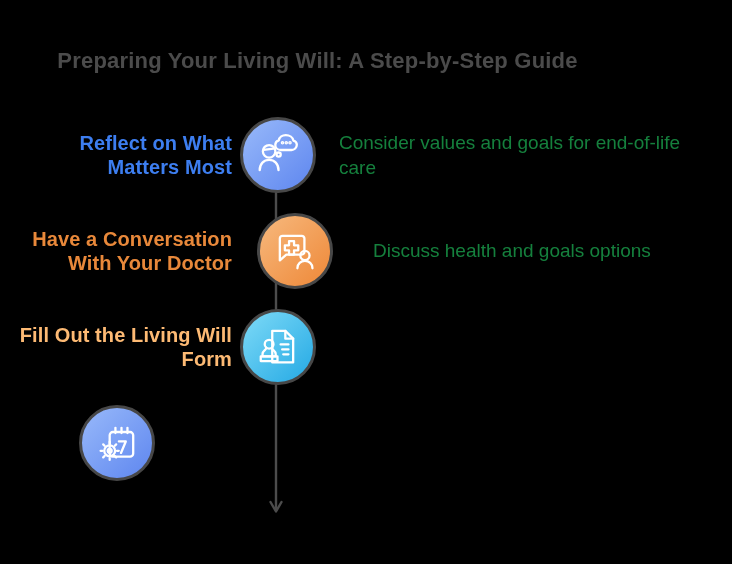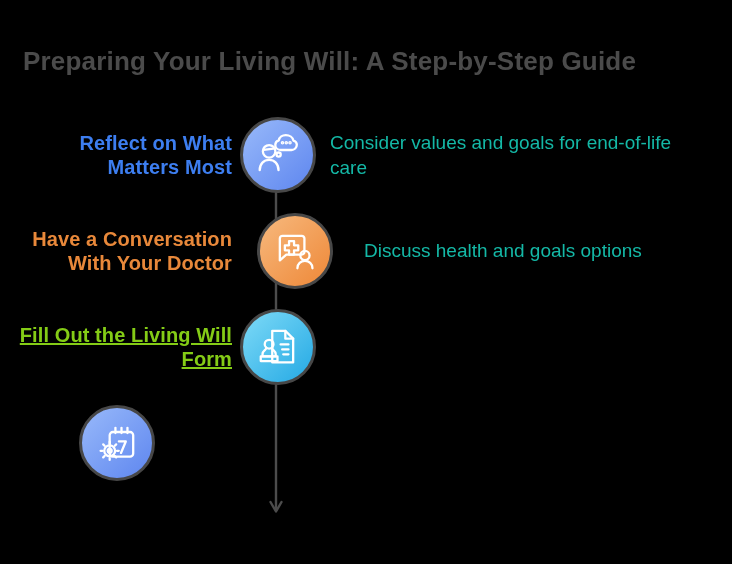--- a/index.html
+++ b/index.html
@@ -11,24 +11,24 @@
     position: relative;
     width: 732px;
     height: 564px;
     background: #000000;
     overflow: hidden;
     font-family: "Liberation Sans", sans-serif;
   }
   .main-title {
     position: absolute;
     top: 48px;
-    left: 12px;
+    left: 0;
     width: 635px;
     text-align: center;
-    font-size: 26px;
+    font-size: 22px;
     font-weight: bold;
     letter-spacing: 0.2px;
     color: #4B4B4B;
     line-height: 26px;
   }
   .connector-svg {
     position: absolute;
     left: 269px;
     top: 150px;
     z-index: 0;
@@ -66,25 +66,25 @@
     border-radius: 50%;
     border: 3.5px solid #474747;
     display: flex;
     align-items: center;
     justify-content: center;
   }
   .circle svg {
     display: block;
   }
   .step-desc {
-    margin-left: 6px;
+    margin-left: 15px;
     max-width: 380px;
     font-size: 19px;
     line-height: 1.32;
-    color: #14b8a6;
+    color: #15803d;
   }
 </style>
 </head>
 <body>
 
 <div class="canvas">
 
   <div class="main-title" style="color: rgb(75, 75, 75);">Preparing Your Living Will: A Step-by-Step Guide</div>
 
   <svg class="connector-svg" width="14" height="370" viewBox="0 0 14 370">
@@ -120,21 +120,21 @@
           <path d="M16.3 12.6 h4.8 v4 h4 v4.8 h-4 v4 h-4.8 v-4 h-4 v-4.8 h4 Z"></path>
           <circle cx="31.5" cy="26.3" r="4.4"></circle>
           <path d="M24.3 38.5 c0 -4.4 3.3 -7 7.2 -7 s7.2 2.6 7.2 7"></path>
         </svg>
       </div>
     </div>
     <div class="step-desc">Discuss health and goals options</div>
   </div>
 
   <div class="step-row r2">
-    <div class="step-title" style="color: #84cc16; text-decoration: underline;">Fill Out the Living Will Form</div>
+    <div class="step-title" style="color: #fdba74;">Fill Out the Living Will Form</div>
     <div class="circle-wrap">
       <div class="circle" style="background: linear-gradient(135deg, rgb(126, 218, 247), rgb(36, 169, 228));">
         <svg width="46" height="46" viewBox="0 0 44 44" fill="none" stroke="#FFFFFF" stroke-width="2.2" stroke-linecap="round" stroke-linejoin="round">
           <path d="M16.5 36.8 V6.5 H29 L36.5 14 V36.8 Z"></path>
           <path d="M29 6.5 V14 H36.5"></path>
           <path d="M24.5 19.5 h7.5"></path>
           <path d="M26 24.3 h6"></path>
           <path d="M27 29 h5"></path>
           <circle cx="13.5" cy="19.3" r="4.2"></circle>
           <path d="M10.6 22.4 C11.8 24.3 7.2 25.5 7.2 28.6 V31 H19.8 V28.6 C19.8 25.5 15.2 24.3 16.4 22.4"></path>

